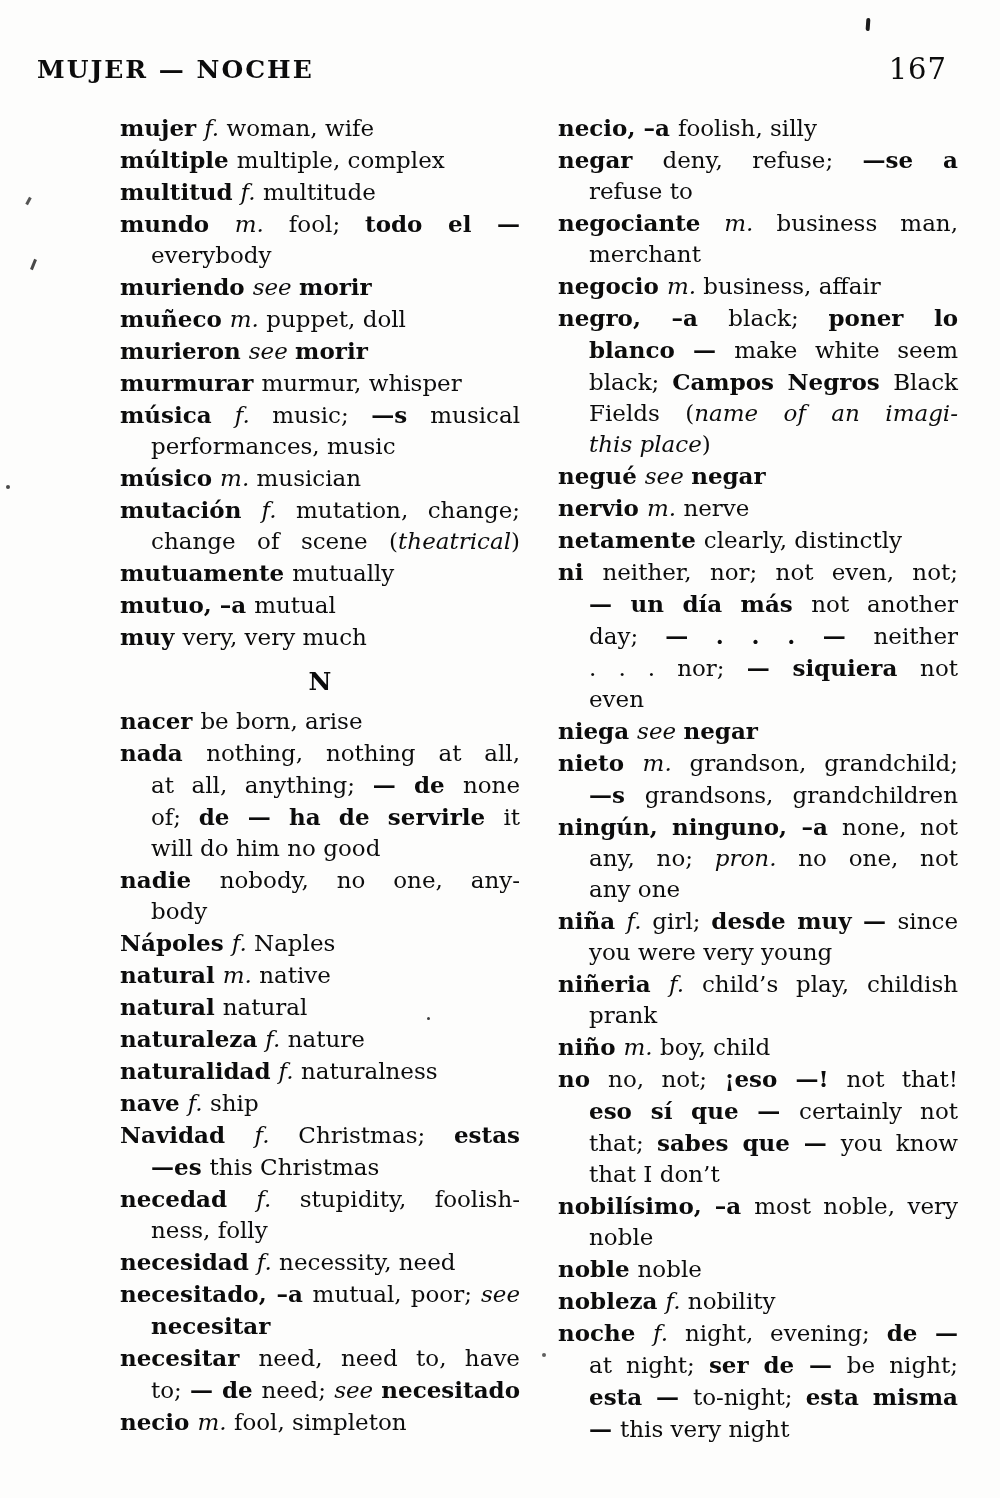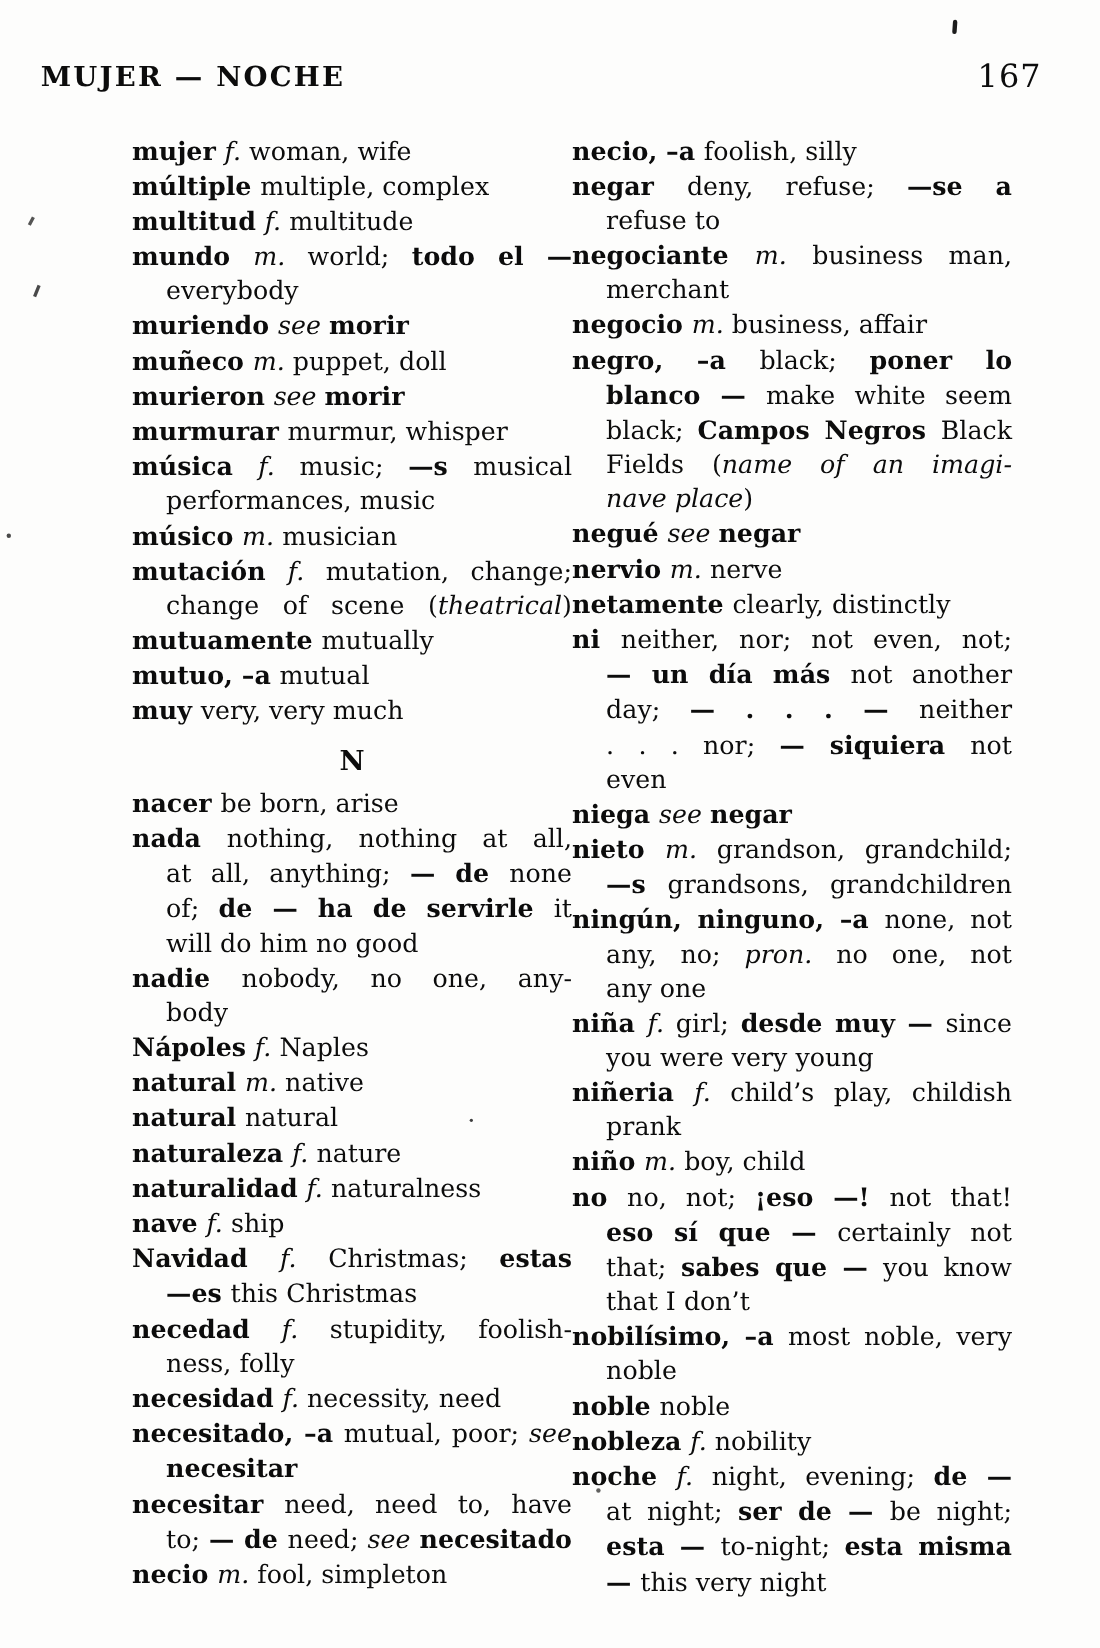--- a/index.html
+++ b/index.html
@@ -17,22 +17,22 @@
   .head-title{
     font-weight:700;font-size:25px;letter-spacing:2px;
     position:relative;left:37px;
   }
   .page-number{
     position:absolute;top:52px;right:53px;
     font-size:29px;letter-spacing:1px;
   }
   
   .columns{
-    position:absolute;top:122px;left:120px;
-    display:flex;
+    position:absolute;top:112px;left:120px;
+    display:flex;gap:38px;
   }
   .column{width:400px;}
   .entry{margin:0;}
   .line{
     font-size:23px;line-height:31px;
     text-align:left;
   }
   .line.cont{padding-left:31px;}
   .line.just{text-align:justify;text-align-last:justify;}
   .bold{font-weight:700;}
@@ -65,21 +65,21 @@
         <div class="entry">
           <div class="line"><span class="bold">mujer </span><span class="ital">f. </span><span>woman, wife</span></div>
         </div>
         <div class="entry">
           <div class="line"><span class="bold">múltiple </span><span>multiple, complex</span></div>
         </div>
         <div class="entry">
           <div class="line"><span class="bold">multitud </span><span class="ital">f. </span><span>multitude</span></div>
         </div>
         <div class="entry">
-          <div class="line just"><span class="bold">mundo </span><span class="ital">m. </span><span>world; </span><span class="bold">todo el —</span></div>
+          <div class="line just"><span class="bold">mundo </span><span class="ital">m. </span><span>fool; </span><span class="bold">todo el —</span></div>
           <div class="line cont"><span>everybody</span></div>
         </div>
         <div class="entry">
           <div class="line"><span class="bold">muriendo </span><span class="ital">see </span><span class="bold">morir</span></div>
         </div>
         <div class="entry">
           <div class="line"><span class="bold">muñeco </span><span class="ital">m. </span><span>puppet, doll</span></div>
         </div>
         <div class="entry">
           <div class="line"><span class="bold">murieron </span><span class="ital">see </span><span class="bold">morir</span></div>
@@ -175,21 +175,21 @@
           <div class="line cont"><span>merchant</span></div>
         </div>
         <div class="entry">
           <div class="line"><span class="bold">negocio </span><span class="ital">m. </span><span>business, affair</span></div>
         </div>
         <div class="entry">
           <div class="line just"><span class="bold">negro, –a </span><span>black; </span><span class="bold">poner lo</span></div>
           <div class="line cont just"><span class="bold">blanco — </span><span>make white seem</span></div>
           <div class="line cont just"><span>black; </span><span class="bold">Campos Negros </span><span>Black</span></div>
           <div class="line cont just"><span>Fields (</span><span class="ital">name of an imagi-</span></div>
-          <div class="line cont"><span class="ital">nave place</span><span>)</span></div>
+          <div class="line cont"><span class="ital">this place</span><span>)</span></div>
         </div>
         <div class="entry">
           <div class="line"><span class="bold">negué </span><span class="ital">see </span><span class="bold">negar</span></div>
         </div>
         <div class="entry">
           <div class="line"><span class="bold">nervio </span><span class="ital">m. </span><span>nerve</span></div>
         </div>
         <div class="entry">
           <div class="line"><span class="bold">netamente </span><span>clearly, distinctly</span></div>
         </div>

